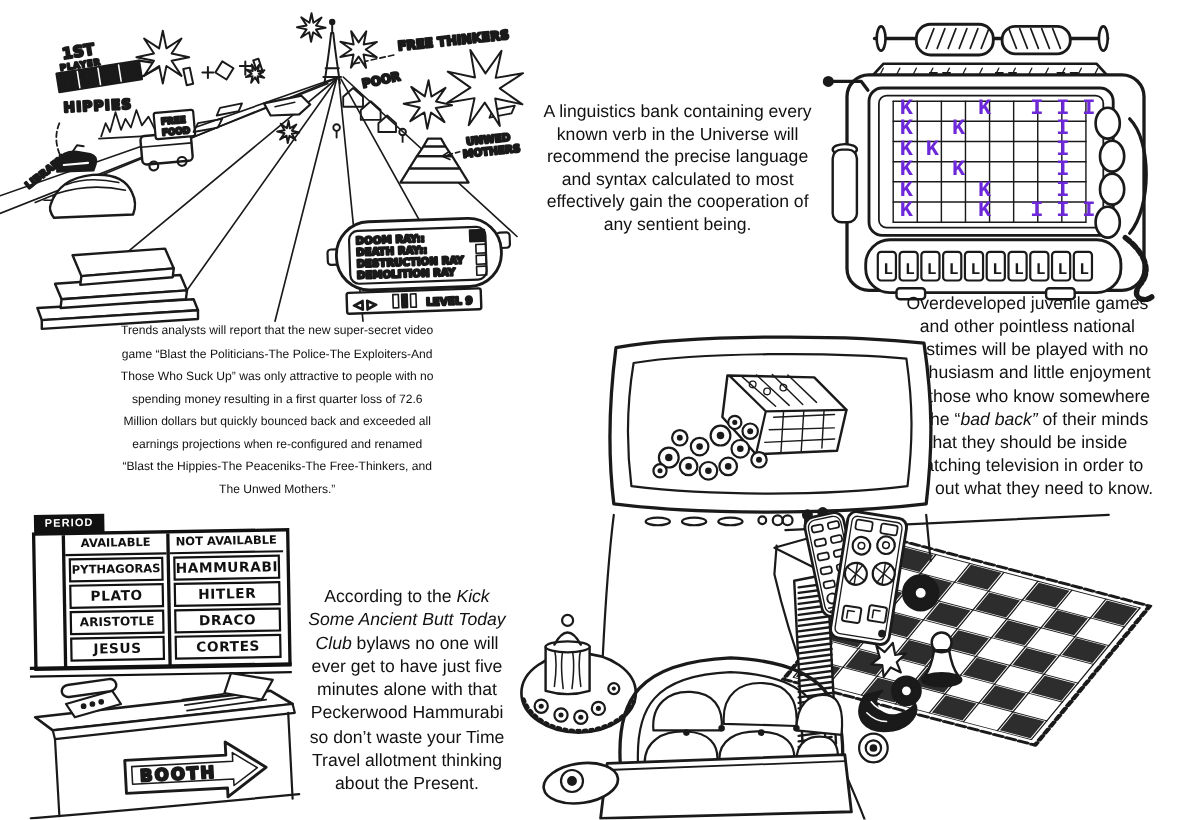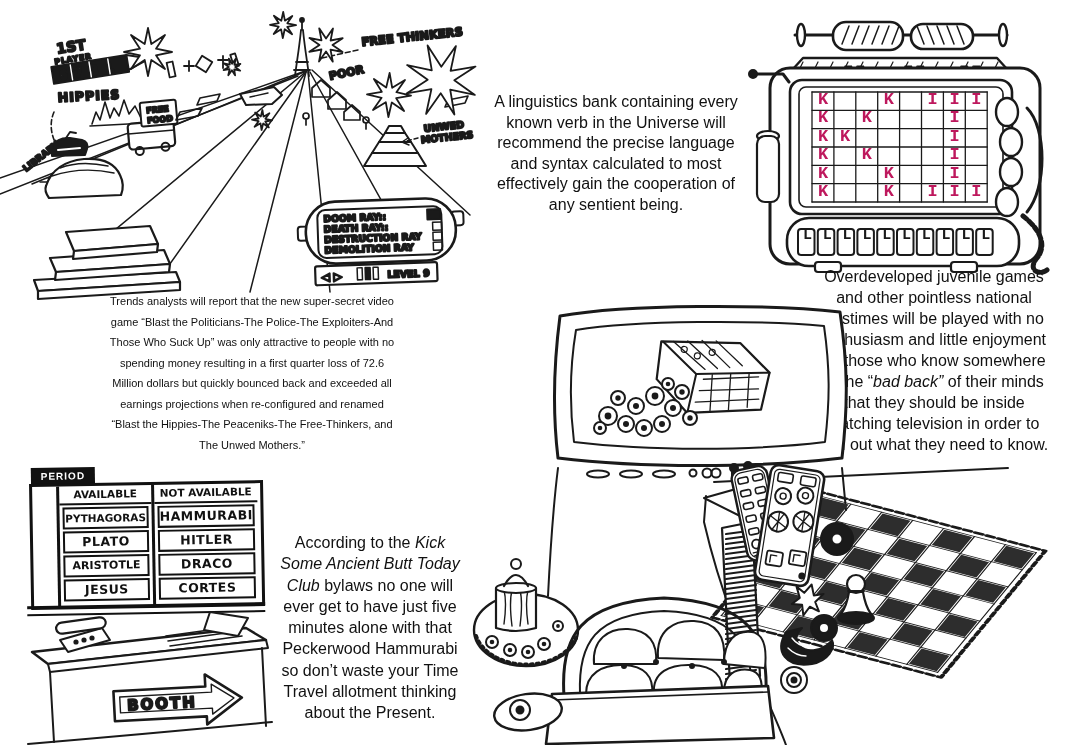--- a/index.html
+++ b/index.html
@@ -7,22 +7,22 @@
        font-family:"Liberation Sans",sans-serif;color:#111;}
   .abs{position:absolute;}
   .cap{position:absolute;text-align:center;white-space:pre-line;color:#111;}
   .cap1{left:478px;top:92px;width:276px;font-size:16px;line-height:20.5px;}
   .cap2{left:28px;top:291px;width:448px;font-size:11px;line-height:20.5px;}
   .cap3{left:788px;top:266px;width:292px;font-size:16px;line-height:21px;}
   .cap4{left:254px;top:532px;width:232px;font-size:16px;line-height:21.3px;}
   svg{position:absolute;overflow:visible;}
   
   #machine-grid-letters{position:absolute;left:818px;top:91px;font-family:"Liberation Mono",monospace;
-    font-weight:bold;font-size:17px;line-height:18.4px;letter-spacing:11.7px;white-space:pre;color:#be185d;text-align:center;}
-  #machine-keys-letters{position:absolute;left:803px;top:223px;font-family:"Liberation Mono",monospace;
+    font-weight:bold;font-size:20px;line-height:18.4px;letter-spacing:11.7px;white-space:pre;color:#6d28d9;text-align:center;}
+  #machine-keys-letters{position:absolute;left:803px;top:233px;font-family:"Liberation Mono",monospace;
     font-weight:bold;font-size:15px;line-height:26px;letter-spacing:10.8px;white-space:pre;color:#1a1a1a;}
   
   .board{position:absolute;left:30px;top:466px;width:242px;height:146px;transform:rotate(-1deg);}
   .sb-tag{position:absolute;left:2px;top:0px;width:64px;height:17px;background:#111;color:#fff;
     font-size:10px;font-weight:bold;text-align:center;line-height:17px;letter-spacing:1px;}
   .sb-frame{position:absolute;left:0px;top:16px;width:228px;height:120px;border:3px solid #111;}
   .sb-left{position:absolute;left:0;top:0;width:24px;height:100%;border-right:3px solid #111;}
   .sb-col{position:absolute;top:0;height:100%;}
   .sb-col.c2{border-left:3px solid #111;}
   .sb-head{height:17px;line-height:17px;border-bottom:2.5px solid #111;font-weight:bold;

